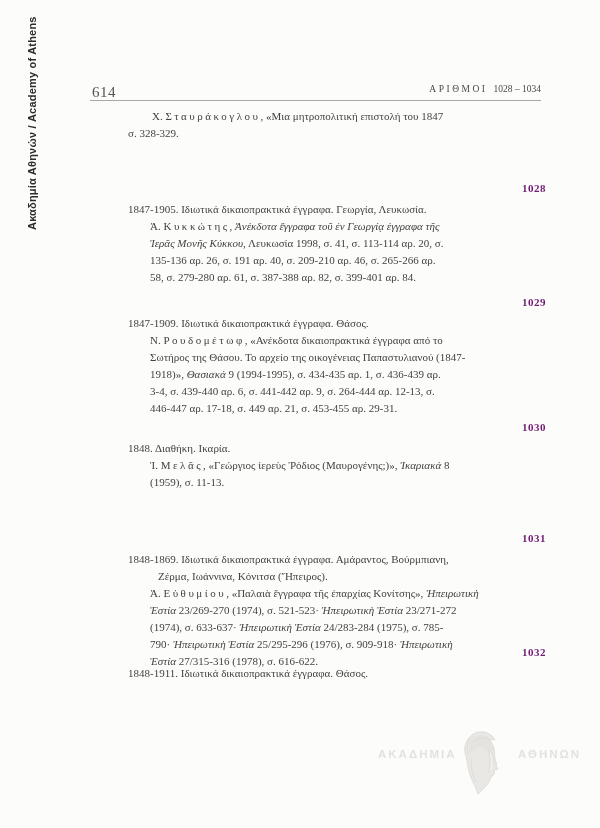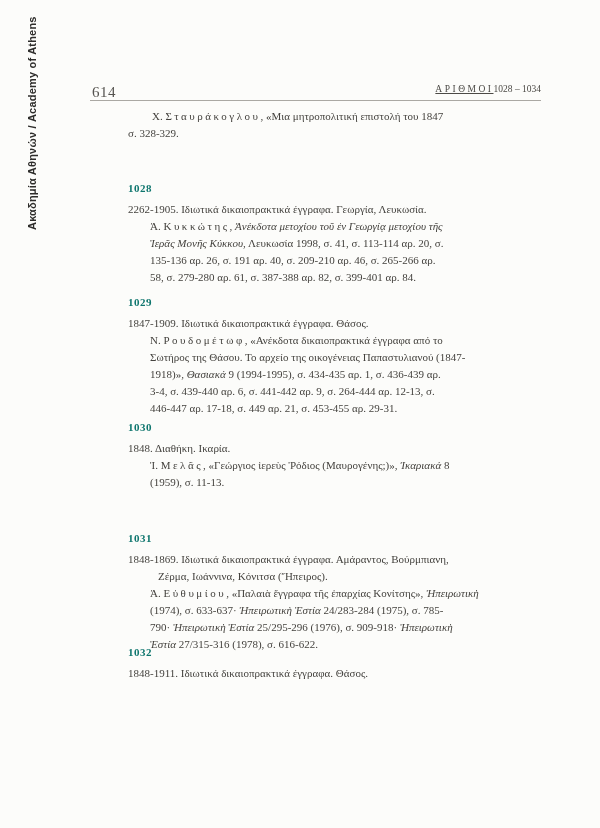--- a/index.html
+++ b/index.html
@@ -21,36 +21,36 @@
   }
   
   .hdr-pagenum{
     position:absolute;left:92px;top:84px;
     font-size:15px;color:#55534f;letter-spacing:.5px;
   }
   .hdr-title{
     position:absolute;right:59px;top:84px;
     font-size:9.5px;color:#4c4a46;white-space:nowrap;
   }
-  .hdr-title .word{letter-spacing:2.5px;text-decoration:underline;}
+  .hdr-title .word{letter-spacing:2.5px;margin-right:6px;}
   .hdr-rule{
     position:absolute;left:90px;top:100px;width:451px;height:1px;
     background:#aaa8a3;
   }
   
   .block{
     position:absolute;left:128px;width:418px;
     font-size:11px;line-height:17px;
   }
   .line{white-space:nowrap;}
   .seg-i{font-style:italic;}
   .seg-sp{letter-spacing:2.5px;}
   .intro .line:first-child{padding-left:24px;}
   .entry .num{
-    font-weight:700;text-align:left;color:#0f766e;
+    font-weight:700;text-align:right;color:#701a75;
     margin-bottom:4px;letter-spacing:.5px;
   }
   .entry .hlines .line + .line{padding-left:30px;}
   .entry .citation{padding-left:22px;}
   
   .watermark{
     position:absolute;left:360px;top:728px;width:230px;height:95px;
     pointer-events:none;
   }
   .wm-text{
@@ -75,24 +75,24 @@
   <div class="hdr-rule"></div>
 
   <div class="block intro" style="top:108px">
       <div class="line"><span class="seg-p">Χ. </span><span class="seg-sp">Σταυράκογλου</span><span class="seg-p">, «Μια μητροπολιτική επιστολή του 1847</span></div>
       <div class="line"><span class="seg-p">σ. 328-329.</span></div>
     </div>
 
   <section class="block entry" style="top:180px">
     <div class="num">1028</div>
     <div class="hlines">
-        <div class="line"><span class="seg-p">2262-1905. Ιδιωτικά δικαιοπρακτικά έγγραφα. Γεωργία, Λευκωσία.</span></div>
+        <div class="line"><span class="seg-p">1847-1905. Ιδιωτικά δικαιοπρακτικά έγγραφα. Γεωργία, Λευκωσία.</span></div>
       </div>
     <div class="citation">
-        <div class="line"><span class="seg-p">Ἀ. </span><span class="seg-sp">Κυκκώτης</span><span class="seg-p">, </span><span class="seg-i">Ἀνέκδοτα μετοχίου τοῦ ἐν Γεωργίᾳ μετοχίου τῆς</span></div>
+        <div class="line"><span class="seg-p">Ἀ. </span><span class="seg-sp">Κυκκώτης</span><span class="seg-p">, </span><span class="seg-i">Ἀνέκδοτα ἔγγραφα τοῦ ἐν Γεωργίᾳ έγγραφα τῆς</span></div>
         <div class="line"><span class="seg-i">Ἱερᾶς Μονῆς Κύκκου</span><span class="seg-p">, Λευκωσία 1998, σ. 41, σ. 113-114 αρ. 20, σ.</span></div>
         <div class="line"><span class="seg-p">135-136 αρ. 26, σ. 191 αρ. 40, σ. 209-210 αρ. 46, σ. 265-266 αρ.</span></div>
         <div class="line"><span class="seg-p">58, σ. 279-280 αρ. 61, σ. 387-388 αρ. 82, σ. 399-401 αρ. 84.</span></div>
       </div>
   </section>
 
   <section class="block entry" style="top:294px">
     <div class="num">1029</div>
     <div class="hlines">
         <div class="line"><span class="seg-p">1847-1909. Ιδιωτικά δικαιοπρακτικά έγγραφα. Θάσος.</span></div>
@@ -118,28 +118,48 @@
   </section>
 
   <section class="block entry" style="top:530px">
     <div class="num">1031</div>
     <div class="hlines">
         <div class="line"><span class="seg-p">1848-1869. Ιδιωτικά δικαιοπρακτικά έγγραφα. Αμάραντος, Βούρμπιανη,</span></div>
         <div class="line"><span class="seg-p">Ζέρμα, Ιωάννινα, Κόνιτσα (Ἤπειρος).</span></div>
       </div>
     <div class="citation">
         <div class="line"><span class="seg-p">Ἀ. </span><span class="seg-sp">Εὐθυμίου</span><span class="seg-p">, «Παλαιὰ ἔγγραφα τῆς ἐπαρχίας Κονίτσης», </span><span class="seg-i">Ἠπειρωτικὴ</span></div>
+        <div class="line"><span class="seg-i">Ἑστία</span><span class="seg-p"> 23/269-270 (1974), σ. 521-523· </span><span class="seg-i">Ἠπειρωτικὴ Ἑστία</span><span class="seg-p"> 23/271-272</span></div>
         <div class="line"><span class="seg-p">(1974), σ. 633-637· </span><span class="seg-i">Ἠπειρωτικὴ Ἑστία</span><span class="seg-p"> 24/283-284 (1975), σ. 785-</span></div>
         <div class="line"><span class="seg-p">790· </span><span class="seg-i">Ἠπειρωτικὴ Ἑστία</span><span class="seg-p"> 25/295-296 (1976), σ. 909-918· </span><span class="seg-i">Ἠπειρωτικὴ</span></div>
         <div class="line"><span class="seg-i">Ἑστία</span><span class="seg-p"> 27/315-316 (1978), σ. 616-622.</span></div>
       </div>
   </section>
 
   <section class="block entry" style="top:644px">
     <div class="num">1032</div>
     <div class="hlines">
         <div class="line"><span class="seg-p">1848-1911. Ιδιωτικά δικαιοπρακτικά έγγραφα. Θάσος.</span></div>
       </div>
     <div class="citation"></div>
   </section>
 
+  <div class="watermark">
+    <span class="wm-text wm-left">ΑΚΑΔΗΜΙΑ</span>
+    <span class="wm-head">
+      <svg width="52" height="68" viewBox="0 0 52 68" xmlns="http://www.w3.org/2000/svg">
+        <g fill="#e9e8e4" stroke="#deddd8" stroke-width="1">
+          <path d="M14,28 C10,18 16,6 27,4 C33,3 40,6 43,12 C40,11 36,11 33,12 C37,13 41,16 42,20 C43,26 42,30 44,34 C45,37 44,39 42,41 C40,44 40,48 38,52 C35,58 30,62 26,66 C24,60 22,56 20,52 C16,44 16,36 14,28 Z"></path>
+          <path d="M18,26 C15,16 21,8 29,7 C35,7 40,11 41,17 C42,23 40,28 41,33 C42,36 40,38 39,40 L36,40 C38,36 38,31 37,27 C35,19 28,17 23,21 C20,23 19,25 18,26 Z" fill="#e4e3df" stroke="none"></path>
+          <path d="M36,22 C40,24 42,29 41,34 C43,36 43,38 41,40 C40,43 38,44 36,44 C38,40 39,36 38,31 C38,27 37,24 36,22 Z" fill="#f3f2ef" stroke="#deddd8"></path>
+          <path d="M41,34 L46,41 L42,42 C43,45 42,47 40,48 L38,47"></path>
+        </g>
+        <g stroke="#dcdbd6" stroke-width="0.9" fill="none">
+          <path d="M16,26 C14,20 16,12 22,8"></path>
+          <path d="M20,30 C18,38 20,46 24,54"></path>
+          <path d="M24,12 C28,9 34,9 38,13"></path>
+        </g>
+      </svg>
+    </span>
+    <span class="wm-text wm-right">ΑΘΗΝΩΝ</span>
+  </div>
 
 </div>
 
 </body></html>

